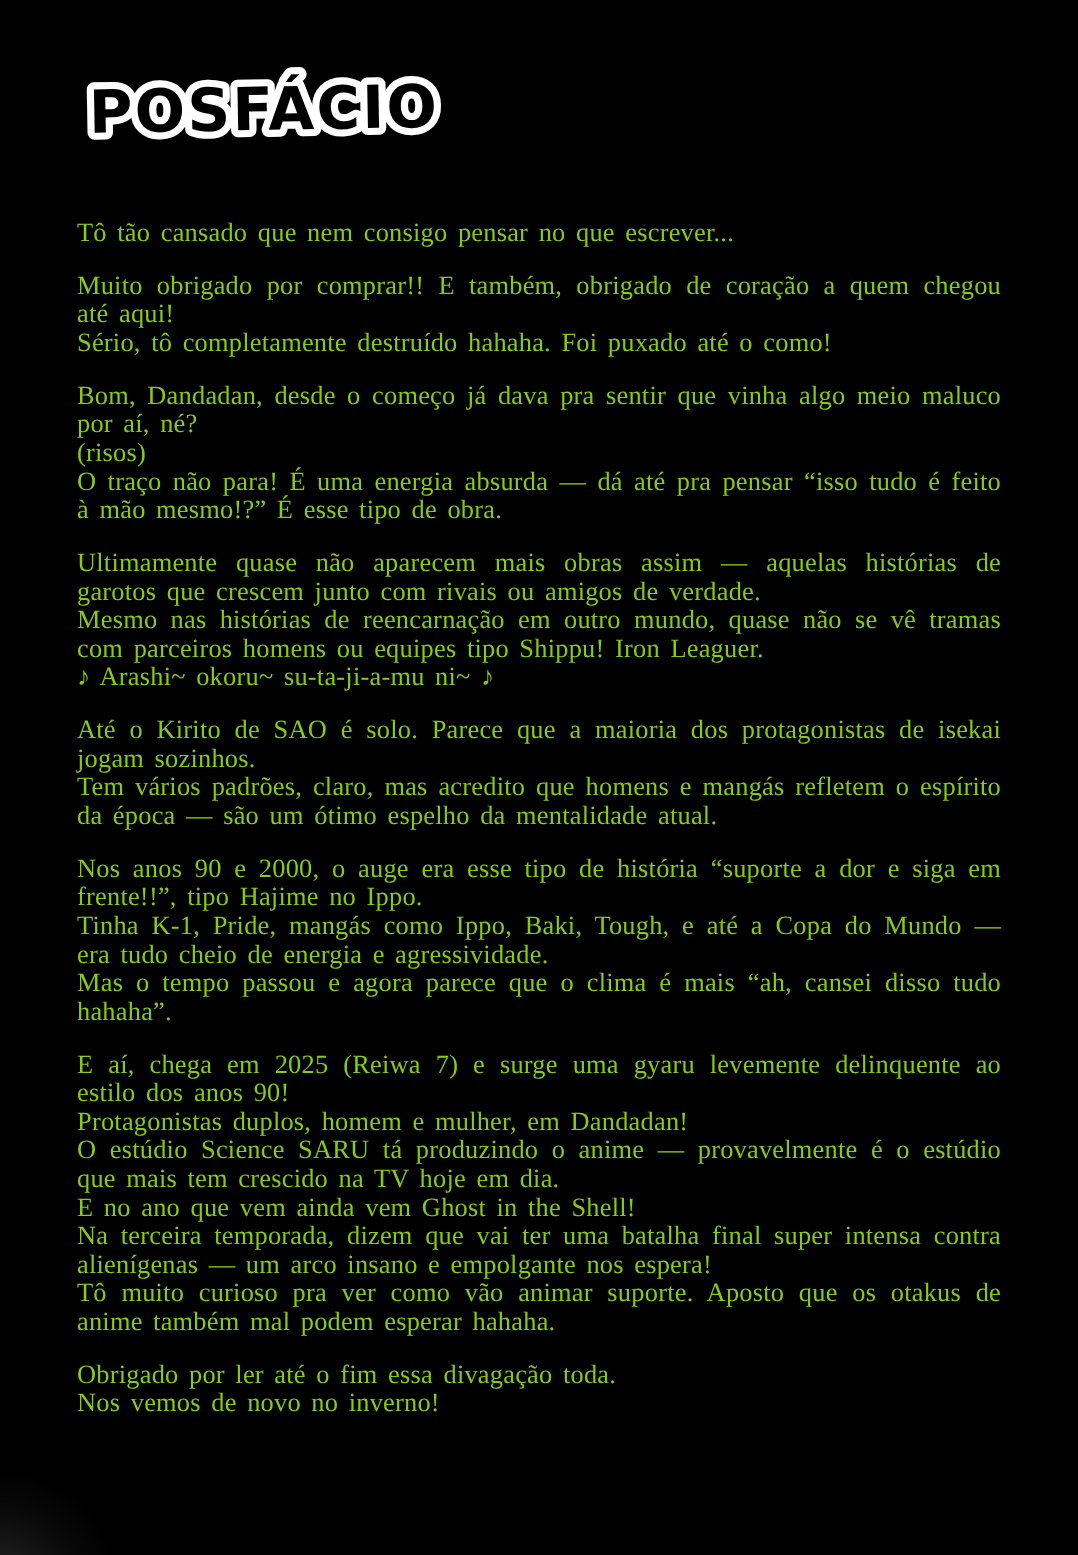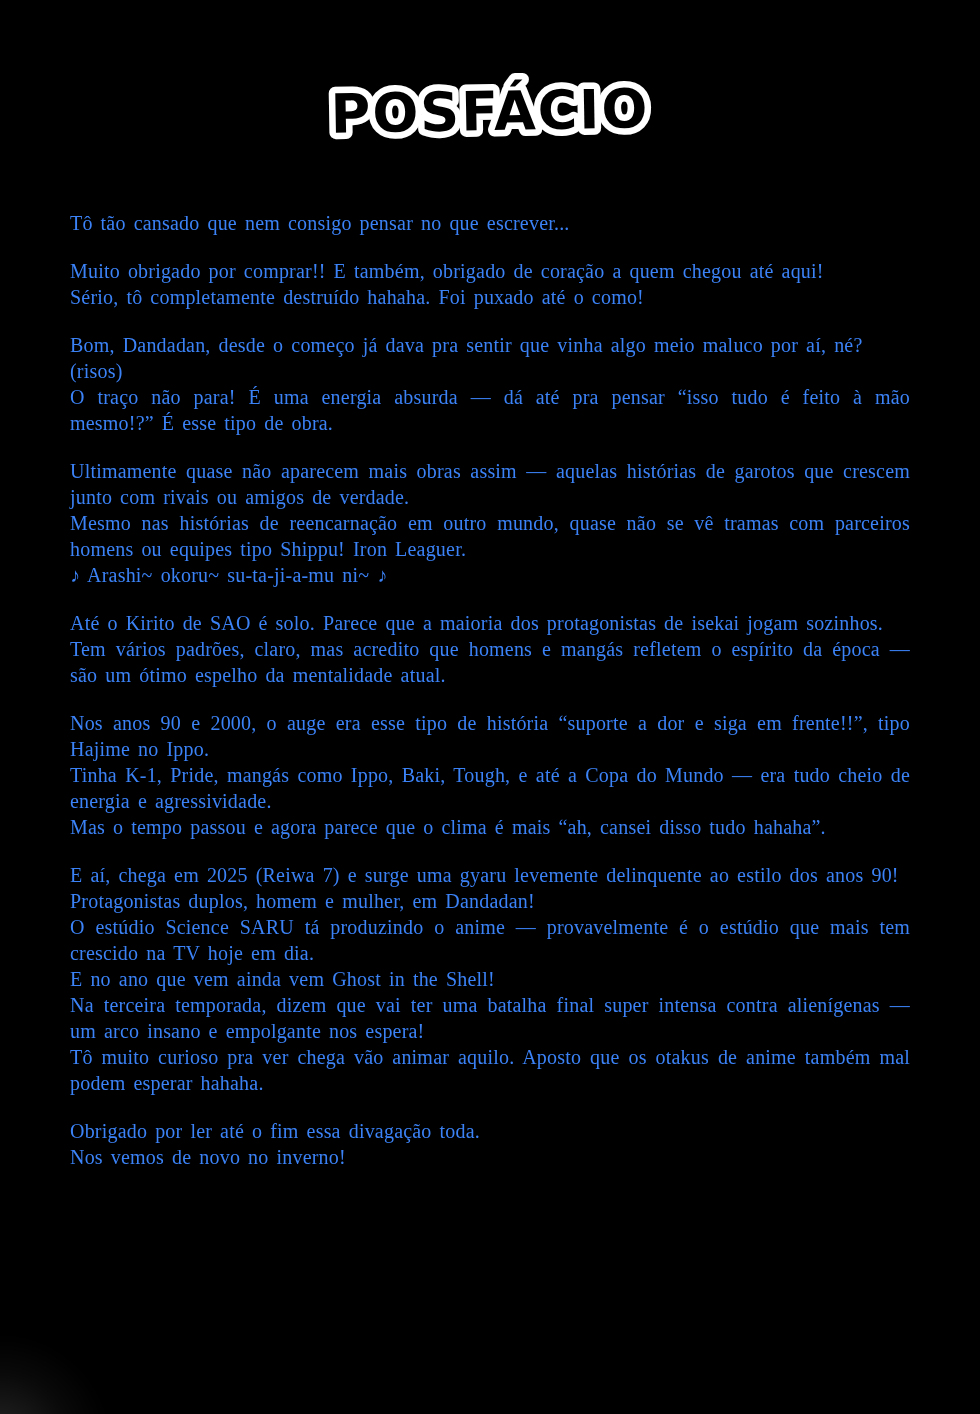--- a/index.html
+++ b/index.html
@@ -9,32 +9,32 @@
   }
   .page {
     position: relative;
     width: 980px;
     height: 1414px;
     background: #000000;
     overflow: hidden;
     font-family: "Liberation Serif", "DejaVu Serif", serif;
   }
   .title-wrap {
-    padding-top: 60px;
-    text-align: center;
+    padding-top: 48px;
+    text-align: left;
   }
   .title-wrap svg {
     display: inline-block;
     transform: rotate(-1deg);
   }
   .content {
     margin: 46px 70px 0 70px;
     width: 840px;
-    color: #3b82f6;
-    font-size: 20px;
+    color: #84cc16;
+    font-size: 24px;
     line-height: 26px;
     letter-spacing: 0.2px;
     word-spacing: 0.14em;
   }
   .block { margin: 0 0 22px 0; }
   .line {
     text-align: justify;
     text-justify: inter-word;
   }
   .corner-smudge {
@@ -92,21 +92,21 @@
       <div class="line">Tinha K-1, Pride, mangás como Ippo, Baki, Tough, e até a Copa do Mundo — era tudo cheio de energia e agressividade.</div>
       <div class="line">Mas o tempo passou e agora parece que o clima é mais “ah, cansei disso tudo hahaha”.</div>
     </section>
 
     <section class="block">
       <div class="line">E aí, chega em 2025 (Reiwa 7) e surge uma gyaru levemente delinquente ao estilo dos anos 90!</div>
       <div class="line">Protagonistas duplos, homem e mulher, em Dandadan!</div>
       <div class="line">O estúdio Science SARU tá produzindo o anime — provavelmente é o estúdio que mais tem crescido na TV hoje em dia.</div>
       <div class="line">E no ano que vem ainda vem Ghost in the Shell!</div>
       <div class="line">Na terceira temporada, dizem que vai ter uma batalha final super intensa contra alienígenas — um arco insano e empolgante nos espera!</div>
-      <div class="line">Tô muito curioso pra ver chega vão animar aquilo. Aposto que os otakus de anime também mal podem esperar hahaha.</div>
+      <div class="line">Tô muito curioso pra ver como vão animar suporte. Aposto que os otakus de anime também mal podem esperar hahaha.</div>
     </section>
 
     <section class="block">
       <div class="line">Obrigado por ler até o fim essa divagação toda.</div>
       <div class="line">Nos vemos de novo no inverno!</div>
     </section>
 
 
   </div>
 

